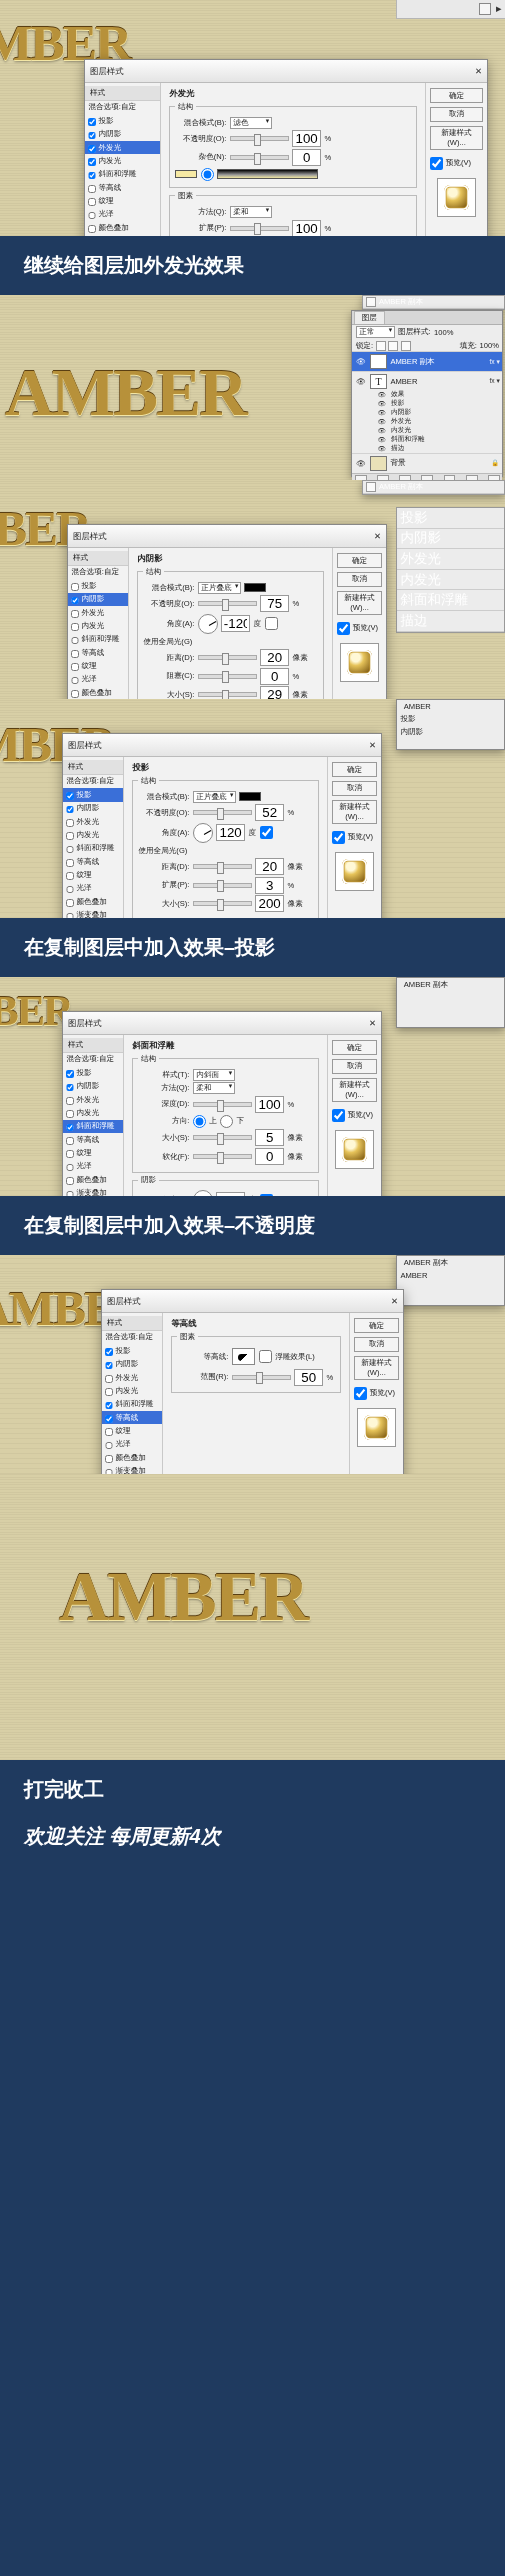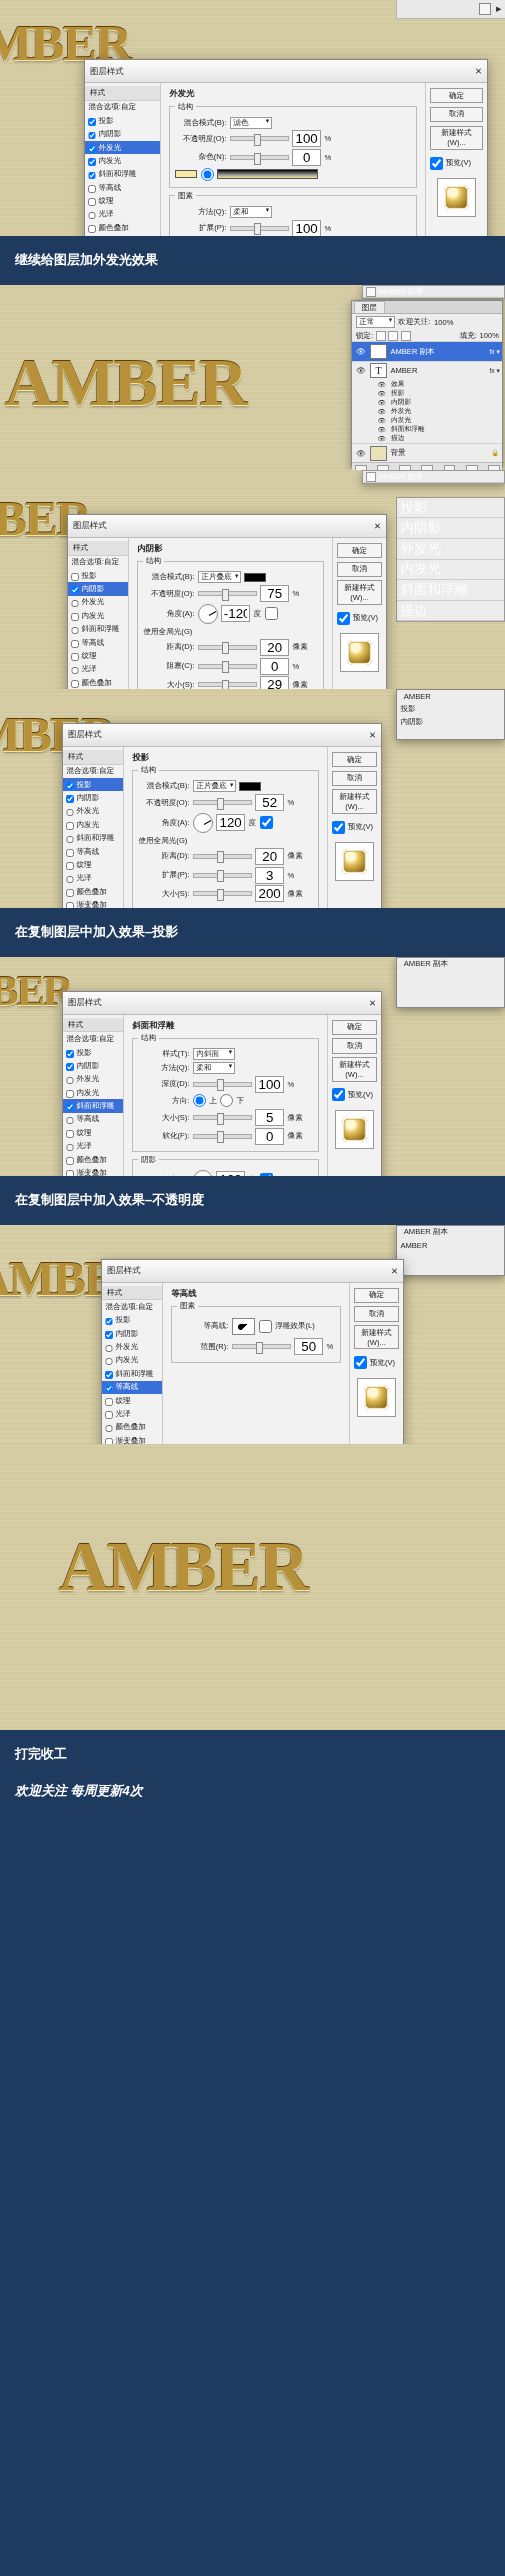--- a/index.html
+++ b/index.html
@@ -6,23 +6,23 @@
   body {
     width: 505px;
     font-family: "Microsoft YaHei", "SimHei", sans-serif;
     background: #1f3a5f;
     color: #fff;
   }
   .page { width: 505px; display: flex; flex-direction: column; }
   .caption {
     background: #1f3a5f;
     color: #fff;
-    font-size: 13px;
+    font-size: 20px;
     font-weight: 600;
-    padding: 15px 15px;
+    padding: 15px 24px;
     line-height: 1.45;
   }
   .caption + .caption { padding-top: 3.4px; font-style: italic; }
   .shot {
     background: #d8cfa6;
     background-image:
       repeating-linear-gradient(0deg, rgba(0,0,0,.04) 0 0.8px, transparent 0.8px 2.5px);
     position: relative;
     overflow: hidden;
   }
@@ -310,21 +310,21 @@
           <span>AMBER 副本</span>
         </div>
   </div>
 
   <div class="layers-panel">
     <div class="lp-tabs">
           <span class="tab">图层</span>
         </div>
     <div class="lp-row">
       <span class="sel" style="min-width:39px">正常</span>
-      <span>欢迎关注:</span>
+      <span>图层样式:</span>
       <span>100%</span>
     </div>
     <div class="lp-lock">
           <span>锁定:</span>
       <span class="i"></span>
       <span class="i"></span>
       <span class="i"></span>
       <span style="margin-left:auto">填充:</span>
       <span>100%</span>
     </div>

